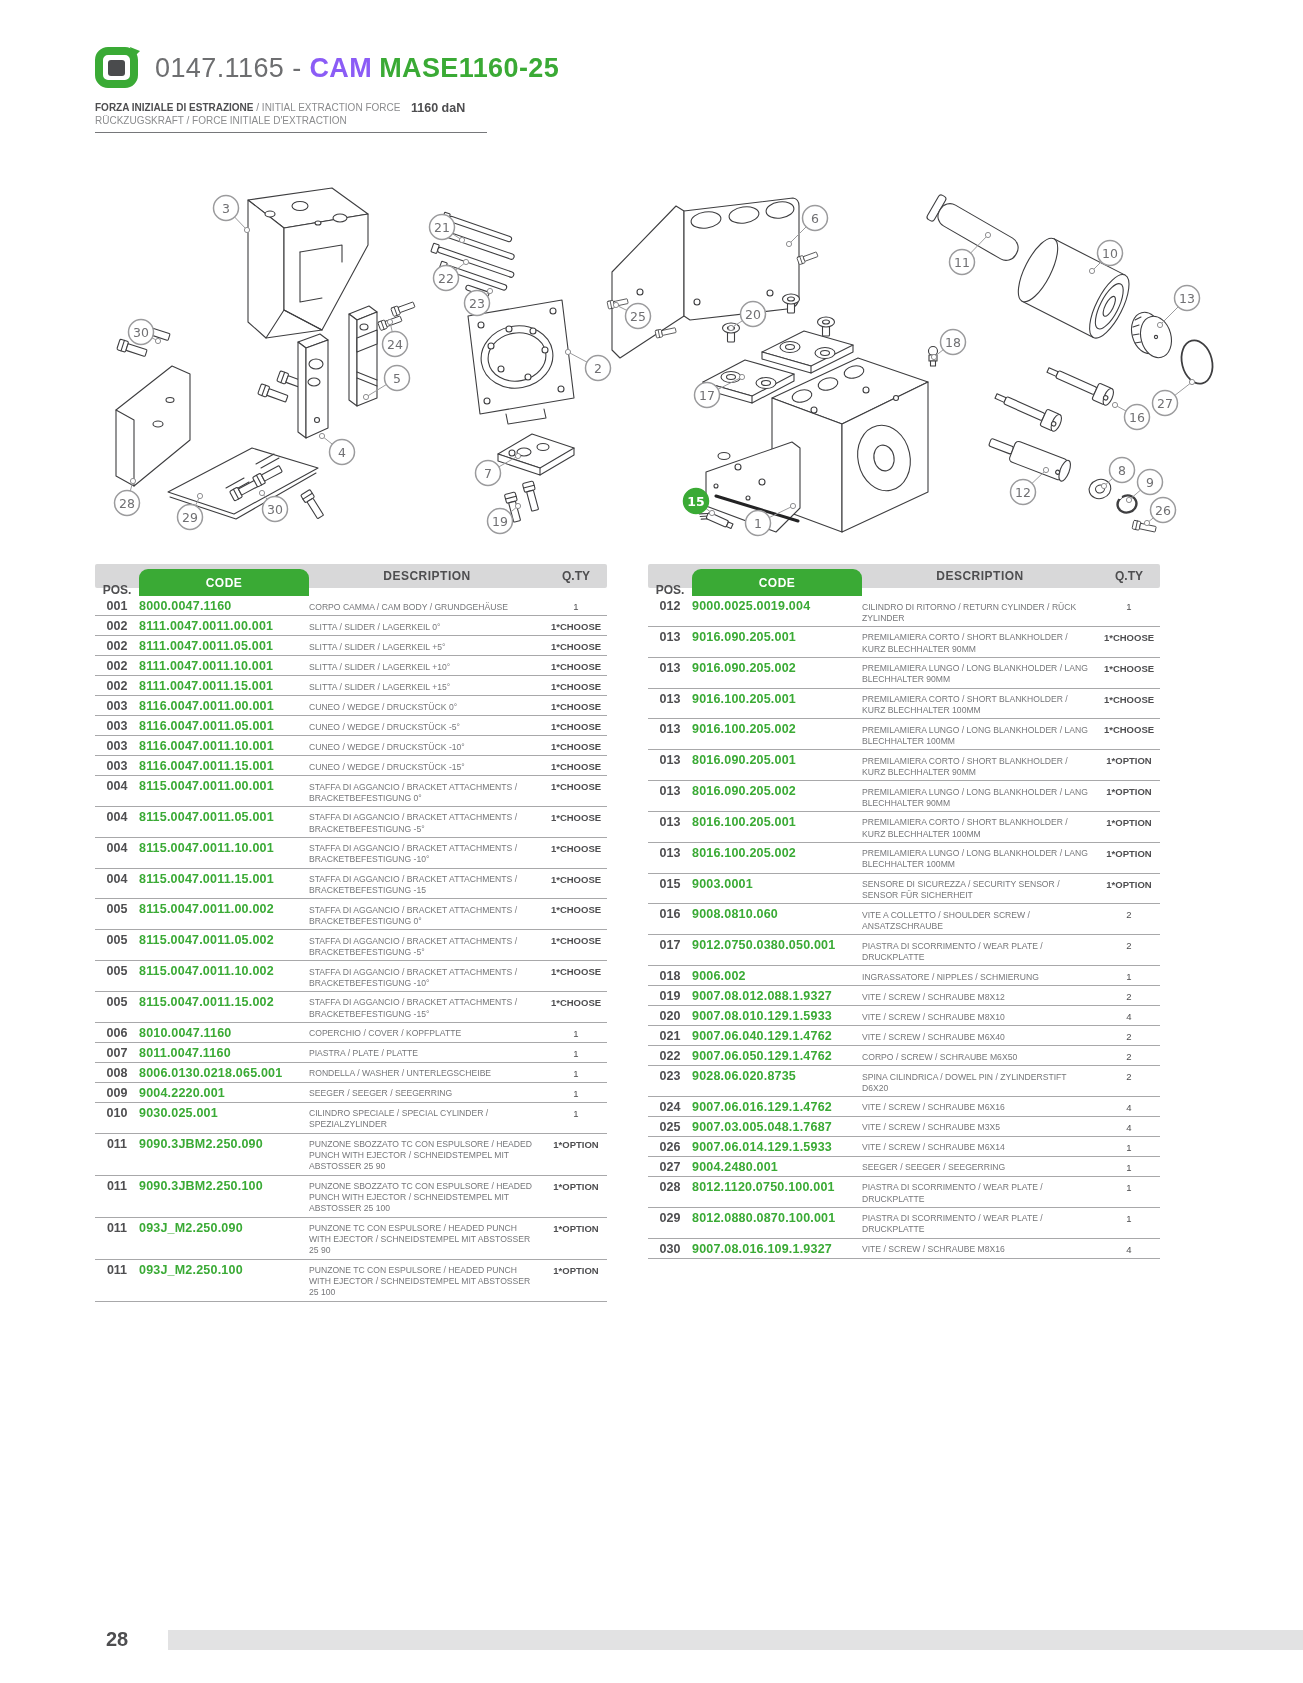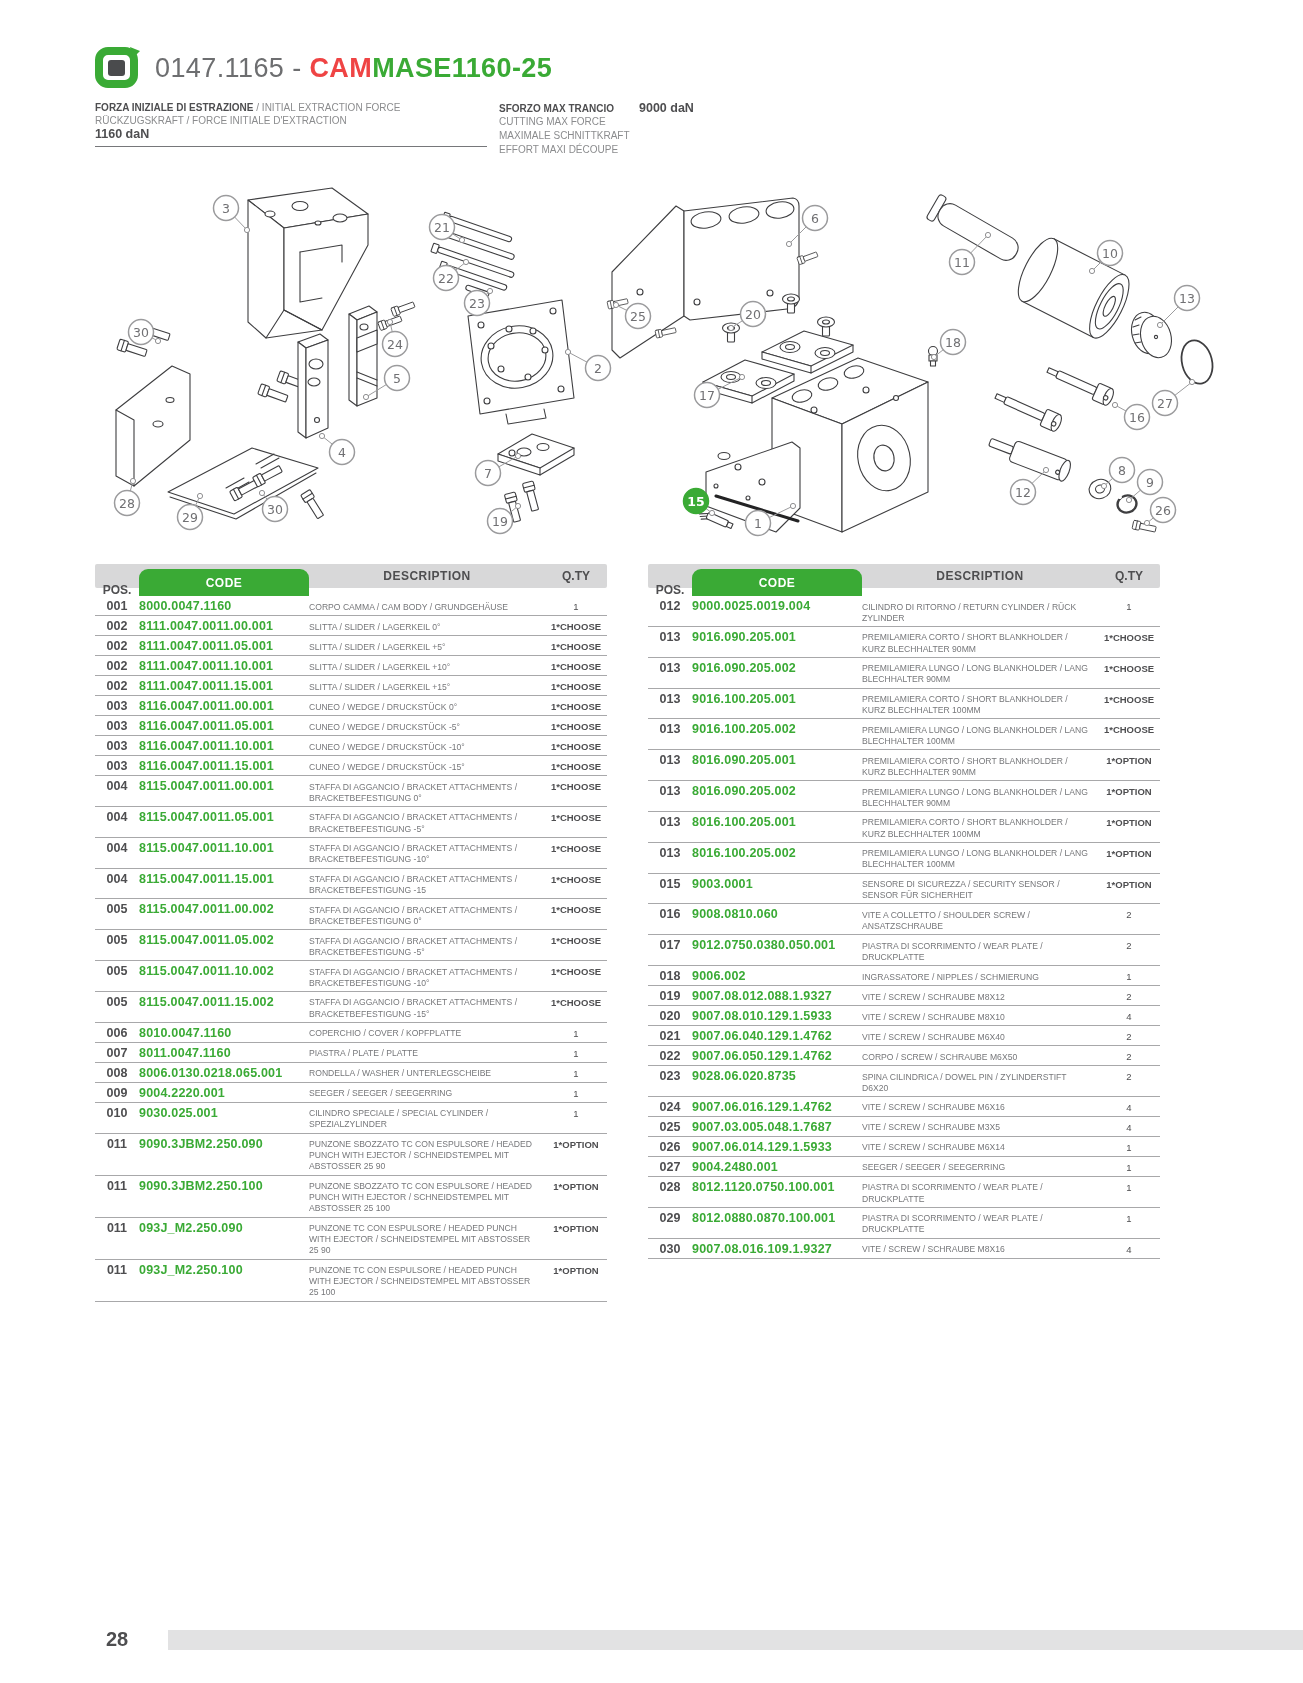--- a/index.html
+++ b/index.html
@@ -2,27 +2,27 @@
 <html><head>
 <meta charset="utf-8">
 <style>
   html,body{margin:0;padding:0;background:#fff;}
   .page{position:relative;width:1303px;height:1683px;background:#fff;overflow:hidden;
         font-family:"Liberation Sans",sans-serif;}
   
   .titlebar{position:absolute;left:93px;top:46px;display:flex;align-items:center;gap:14px;}
   .title{font-size:27px;letter-spacing:.4px;white-space:nowrap;}
   .t-code{color:#6d6e70;font-weight:400;}
-  .t-cam{color:#ef4444;font-weight:bold;margin-right:0;}
+  .t-cam{color:#8b5cf6;font-weight:bold;margin-right:7px;}
   .t-model{color:#3aaa35;font-weight:bold;}
   
   .specs{position:absolute;left:95px;top:99px;width:1110px;font-size:10px;}
   .spec-left{width:392px;}
   .spec-row{display:flex;padding:2px 0 5px;}
-  .spec-row.first{border-bottom:1px solid #76777a;margin-bottom:2px;flex-direction:column;}
+  .spec-row.first{border-bottom:1px solid #76777a;margin-bottom:2px;}
   .spec-labels{width:316px;line-height:1.32;}
   .b{font-weight:bold;color:#4e4e50;}
   .s,.l2,.sub{color:#8b8c8e;}
   .spec-value{font-size:12.5px;font-weight:bold;color:#4e4e50;white-space:nowrap;}
   .spec-right{position:absolute;left:404px;top:2px;width:340px;}
   .srt{display:flex;align-items:baseline;}
   .srt .b{width:140px;}
   .sub{line-height:1.4;}
   
   #diagram-svg{position:absolute;left:0;top:0;pointer-events:none;}
@@ -70,29 +70,20 @@
   <section class="specs">
     <div class="spec-left">
       <div class="spec-row first">
         <div class="spec-labels">
           <div class="l1"><span class="b">FORZA INIZIALE DI ESTRAZIONE</span><span class="s"> / INITIAL EXTRACTION FORCE</span></div>
           <div class="l2">RÜCKZUGSKRAFT / FORCE INITIALE D'EXTRACTION</div>
         </div>
         <div class="spec-value">1160 daN</div>
       </div>
     </div>
-    <div class="spec-right">
-      <div class="srt">
-        <span class="b">SFORZO MAX TRANCIO</span>
-        <span class="spec-value">9000 daN</span>
-      </div>
-      <div class="sub s">CUTTING MAX FORCE</div>
-      <div class="sub s">MAXIMALE SCHNITTKRAFT</div>
-      <div class="sub s">EFFORT MAXI DÉCOUPE</div>
-    </div>
   </section>
 
   <svg id="diagram-svg" width="1303" height="555" viewBox="0 0 1303 555">
     <defs>
       <g id="bolt">
         <rect x="-9" y="-5.5" width="9" height="11" rx="1.5"></rect>
         <rect x="0" y="-3.5" width="20" height="7" rx="1"></rect>
         <line x1="-4.5" y1="-5.5" x2="-4.5" y2="5.5"></line>
       </g>
       <g id="csk">

